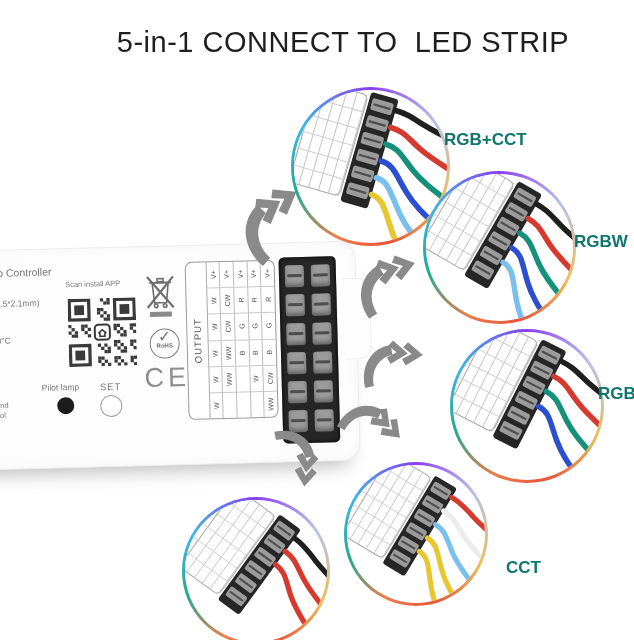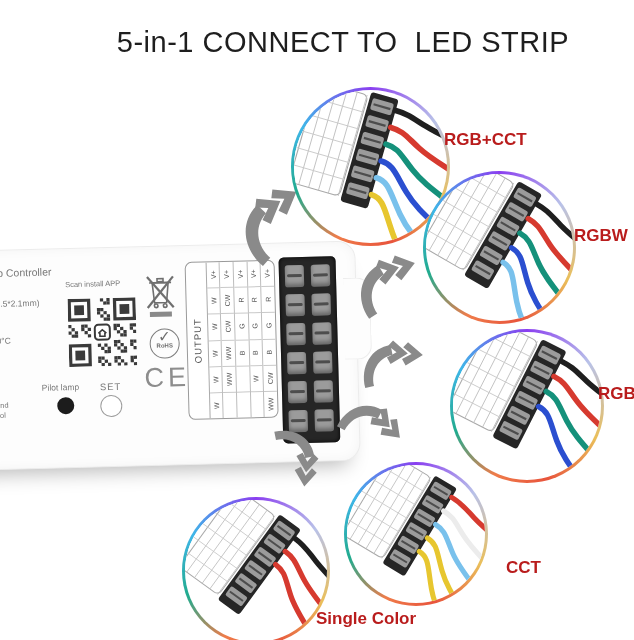--- a/index.html
+++ b/index.html
@@ -58,21 +58,21 @@
        box-shadow:inset 0 -3px 4px rgba(0,0,0,.35);}
   .tsq::after{content:"";position:absolute;left:2px;right:2px;top:9px;height:3px;background:#4d4d4d;border-radius:2px;}
 
   
   .conn{position:absolute;border-radius:50%;padding:3px;
         background:conic-gradient(#8a3ff0,#b9c2e8 55deg,#eabf5a 115deg,#e8543c 165deg,#ef7c4a 205deg,#22ab8e 250deg,#3fb6e8 300deg,#8a3ff0 360deg);}
   .disc{width:100%;height:100%;border-radius:50%;background:#fff;overflow:hidden;position:relative;}
   .disc svg{position:absolute;left:0;top:0;}
 
   
-  .mode-label{position:absolute;font-size:17px;font-weight:700;color:#b91c1c;white-space:nowrap;}
+  .mode-label{position:absolute;font-size:17px;font-weight:700;color:#0f766e;white-space:nowrap;}
 
   
   .arrow{position:absolute;fill:#8a8a8a;}
 </style>
 </head>
 <body>
 
 <div id="stage">
 
   <div class="title">5-in-1 CONNECT TO  LED STRIP</div>
@@ -541,17 +541,16 @@
             <line x1="63" y1="100.5" x2="79" y2="100.5" stroke="#4d4d4d" stroke-width="2"></line>
             <path d="M84 20.5 c 12 0 16 2 30 6 c 14 4 28 6 52 10" fill="none" stroke="#1f1f1f" stroke-width="5.2" stroke-linecap="round"></path>
             <path d="M84 36.5 c 12 0 16 4 30 11 c 14 7 28 10 52 17" fill="none" stroke="#d63a2f" stroke-width="5.2" stroke-linecap="round"></path>
             <path d="M84 52.5 c 12 0 16 6 30 16 c 14 10 28 14 52 24" fill="none" stroke="#d63a2f" stroke-width="5.2" stroke-linecap="round"></path>
           </g>
         </svg>
       </div>
     </div>
 
   <div class="mode-label" style="left:444px;top:130px">RGB+CCT</div>
-  <div class="mode-label" style="left:574px;top:226px">RGBW</div>
+  <div class="mode-label" style="left:574px;top:232px">RGBW</div>
   <div class="mode-label" style="left:598px;top:384px">RGB</div>
   <div class="mode-label" style="left:506px;top:558px">CCT</div>
-  <div class="mode-label" style="left:316px;top:609px">Single Color</div>
 </div>
 
 </body></html>

